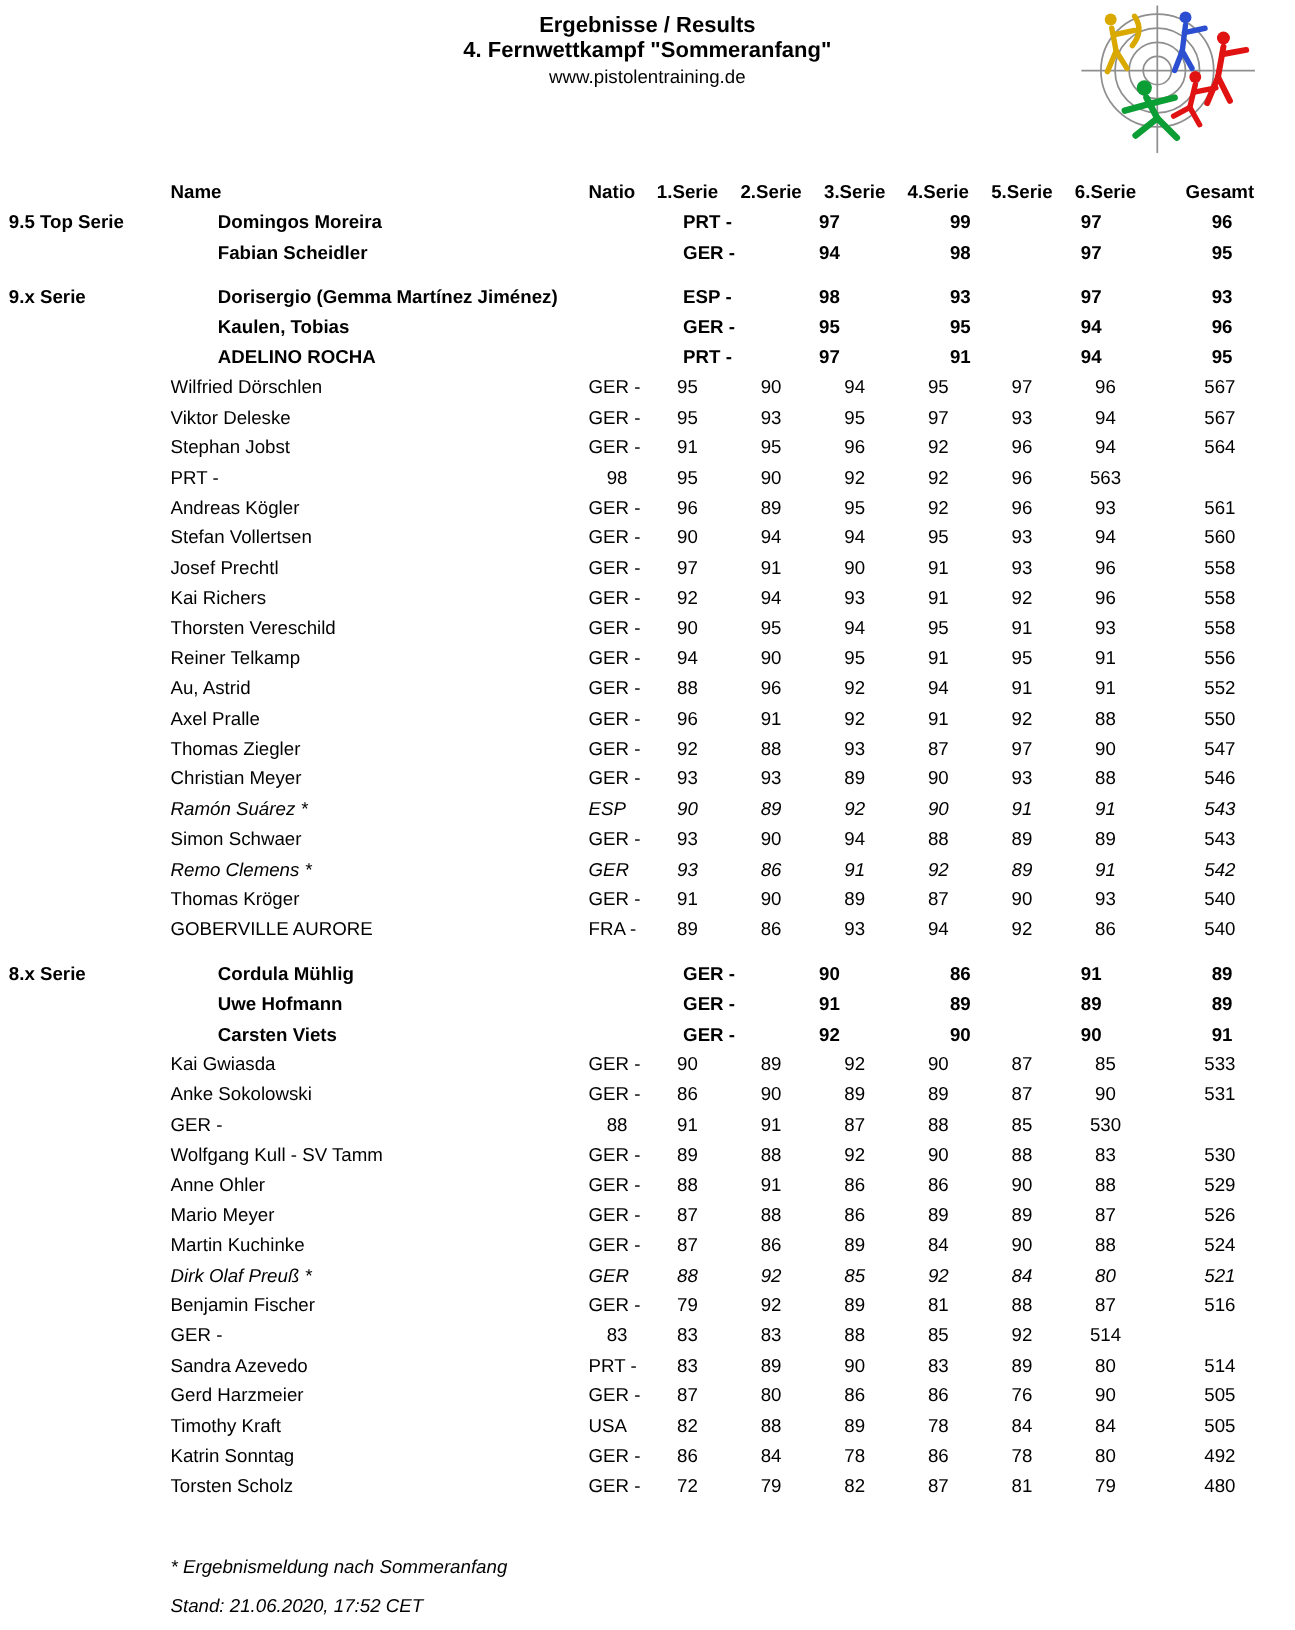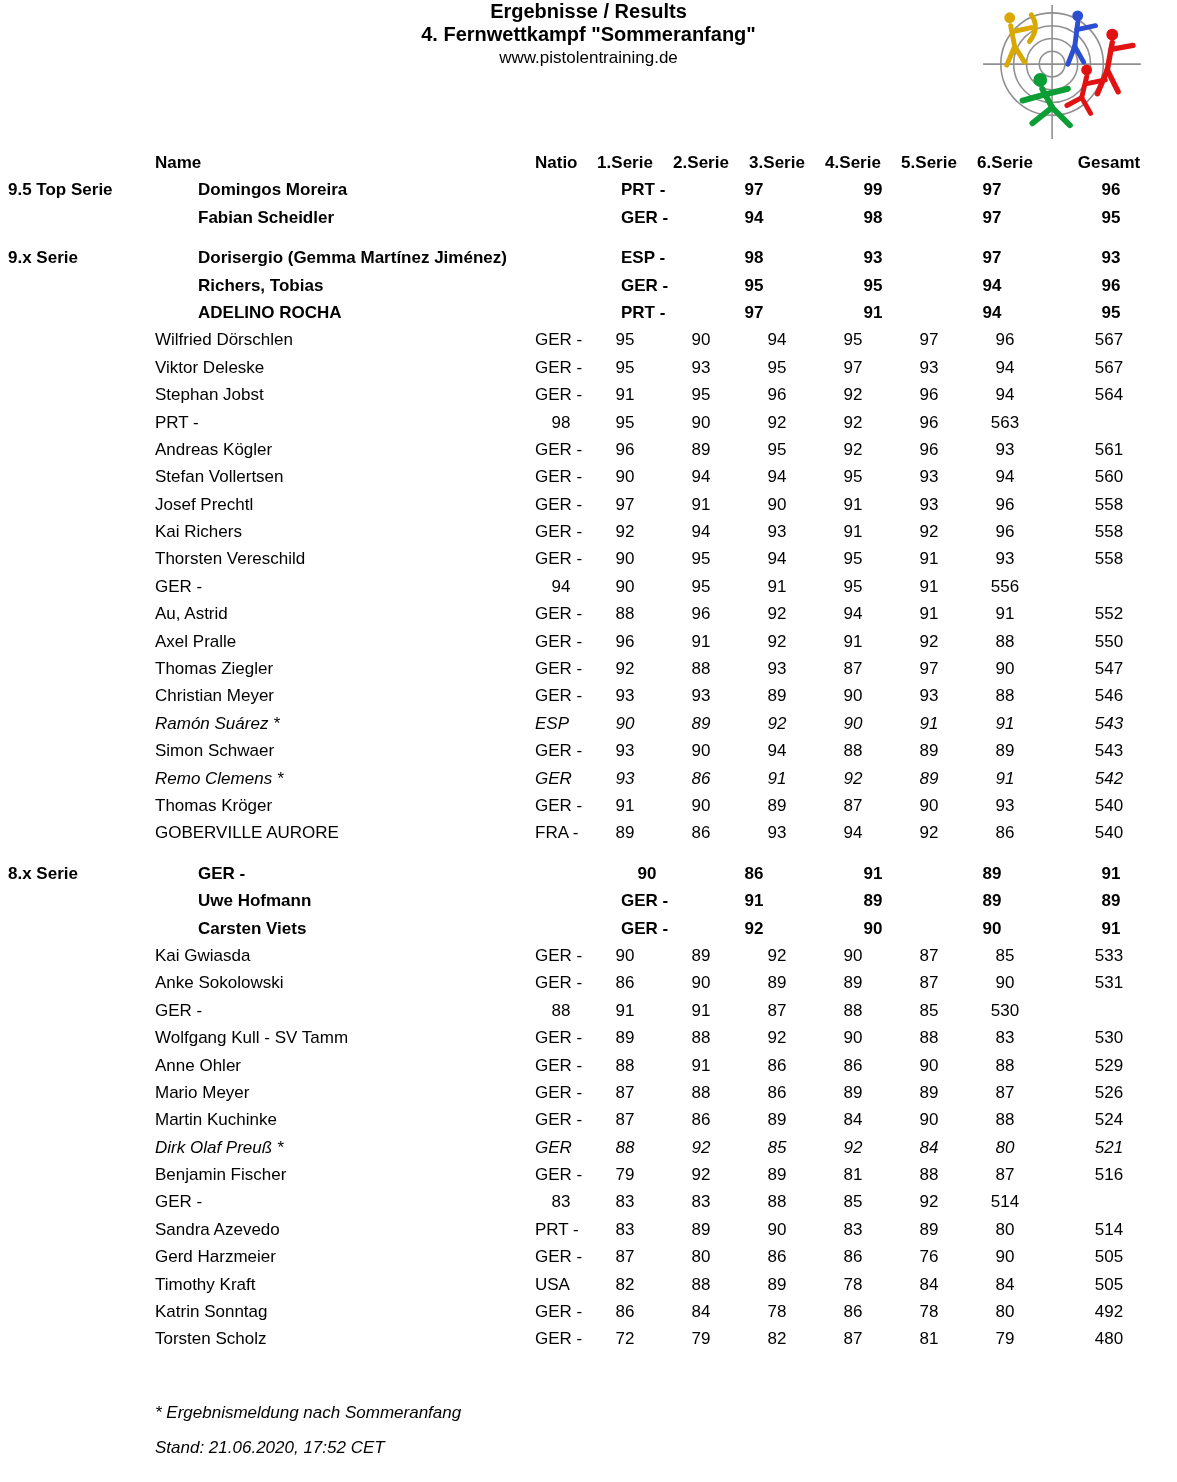--- a/index.html
+++ b/index.html
@@ -6,21 +6,21 @@
   html, body { background: #ffffff; }
   body {
     width: 1177px;
     height: 1482px;
     position: relative;
     overflow: hidden;
     font-family: "Liberation Sans", "DejaVu Sans", sans-serif;
     font-size: 17px;
     color: #000;
   }
-  .page-header { text-align: center; padding-top: 0; }
+  .page-header { text-align: center; padding-top: 12px; }
   .title, .subtitle { font-size: 20px; font-weight: 700; line-height: 23px; }
   .url { font-size: 17px; line-height: 23px; }
   .logo { position: absolute; top: 3px; right: 34px; }
 
   .results { padding-left: 8px; margin-top: 80px; }
   .row {
     display: grid;
     grid-template-columns: 147px 380px 52px 76px 76px 76px 76px 76px 76px 132px;
     height: 27.4px;
     line-height: 27.4px;
@@ -138,21 +138,21 @@
         <div class="cell num">98</div>
         <div class="cell num">93</div>
         <div class="cell num">97</div>
         <div class="cell num">93</div>
         <div class="cell num">93</div>
         <div class="cell num">95</div>
         <div class="cell total">569</div>
       </div>
       <div class="row data-row bold">
         <div class="cell group-label"></div>
-        <div class="cell name">Richers, Tobias</div>
+        <div class="cell name">Kaulen, Tobias</div>
         <div class="cell nation">GER -</div>
         <div class="cell num">95</div>
         <div class="cell num">95</div>
         <div class="cell num">94</div>
         <div class="cell num">96</div>
         <div class="cell num">97</div>
         <div class="cell num">92</div>
         <div class="cell total">569</div>
       </div>
       <div class="row data-row bold">
@@ -269,20 +269,21 @@
         <div class="cell num">90</div>
         <div class="cell num">95</div>
         <div class="cell num">94</div>
         <div class="cell num">95</div>
         <div class="cell num">91</div>
         <div class="cell num">93</div>
         <div class="cell total">558</div>
       </div>
       <div class="row data-row">
         <div class="cell group-label"></div>
+        <div class="cell name">Reiner Telkamp</div>
         <div class="cell nation">GER -</div>
         <div class="cell num">94</div>
         <div class="cell num">90</div>
         <div class="cell num">95</div>
         <div class="cell num">91</div>
         <div class="cell num">95</div>
         <div class="cell num">91</div>
         <div class="cell total">556</div>
       </div>
       <div class="row data-row">
@@ -388,20 +389,21 @@
         <div class="cell num">89</div>
         <div class="cell num">86</div>
         <div class="cell num">93</div>
         <div class="cell num">94</div>
         <div class="cell num">92</div>
         <div class="cell num">86</div>
         <div class="cell total">540</div>
       </div>
       <div class="row data-row bold group-start">
         <div class="cell group-label">8.x Serie</div>
+        <div class="cell name">Cordula Mühlig</div>
         <div class="cell nation">GER -</div>
         <div class="cell num">90</div>
         <div class="cell num">86</div>
         <div class="cell num">91</div>
         <div class="cell num">89</div>
         <div class="cell num">91</div>
         <div class="cell num">90</div>
         <div class="cell total">537</div>
       </div>
       <div class="row data-row bold">

